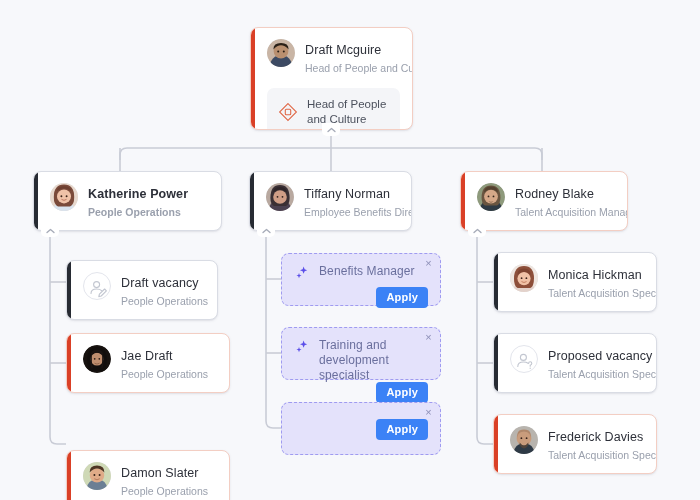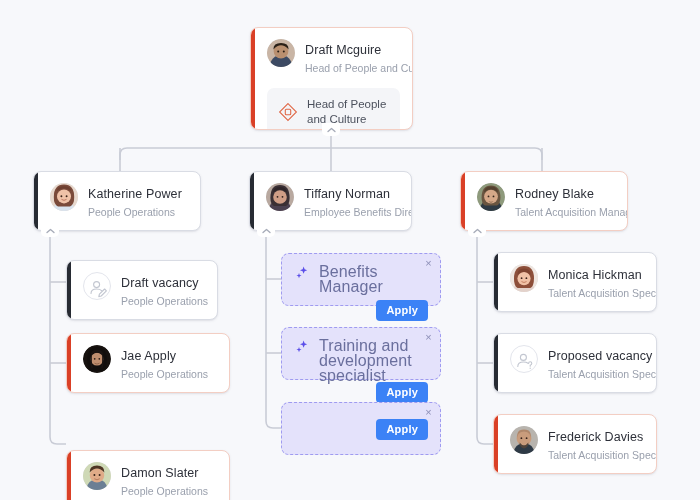--- a/index.html
+++ b/index.html
@@ -101,21 +101,21 @@
   .sugg {
     position: absolute;
     background: #e4e2fb;
     border: 1px dashed #9f9bf0;
     border-radius: 8px;
     padding: 10px 12px 8px 12px;
   }
   .sugg-head { display: flex; align-items: flex-start; gap: 9px; }
   .sugg-sparkle { flex: 0 0 16px; width: 16px; height: 16px; margin-top: 1px; }
   .sugg-title {
-    font-size: 16px;
+    font-size: 12px;
     color: #6a6f9d;
     line-height: 15px;
     letter-spacing: .1px;
   }
   .sugg-close {
     position: absolute;
     top: 4px; right: 6px;
     width: 11px; height: 11px;
     line-height: 11px;
     text-align: center;
@@ -208,21 +208,21 @@
       </span>
       <span class="tag-text">Head of People and Culture</span>
     </div>
   </div>
   <div class="toggle" style="left:322px; top:123px;">
     <svg width="9" height="6" viewBox="0 0 9 6">
       <path d="M1 4.6 L4.5 1.4 L8 4.6" fill="none" stroke="#a6abb8" stroke-width="1.3" stroke-linecap="round" stroke-linejoin="round"></path>
     </svg>
   </div>
 
-  <div class="card accent-dark" style="left:33px; top:171px; width:168px; height:60px;">
+  <div class="card accent-dark" style="left:33px; top:171px; width:189px; height:60px;font-weight:bold;">
     <span class="accent"></span>
     <div class="card-row">
       <span class="avatar">
         <svg viewBox="0 0 28 28">
           <circle cx="14" cy="14" r="14" fill="#e7d8cd"></circle>
           <circle cx="14" cy="27.5" r="10.5" fill="#d9e3ee"></circle>
           <path d="M3.8 14 Q3.8 1.4 14 1.4 Q24.2 1.4 24.2 14 Q24.2 22 20 23.5 L8 23.5 Q3.8 22 3.8 14Z" fill="#7a4a3a"></path>
           <circle cx="14" cy="13.4" r="7" fill="#efc2a8"></circle>
           <path d="M7 8 Q14 2.4 21 8 Q21 3.2 14 3.2 Q7 3.2 7 8Z" fill="#6d3f30"></path>
           <circle cx="11.4" cy="13.2" r=".95" fill="#3b2418"></circle>
@@ -322,21 +322,21 @@
           <circle cx="14" cy="14.2" r="6.4" fill="#c08e6e"></circle>
           <path d="M7.6 10.4 Q14 4.4 20.4 10.4 Q20.4 4.8 14 4.8 Q7.6 4.8 7.6 10.4Z" fill="#1a1311"></path>
           <path d="M7.6 11 Q6.6 18 8.4 23 L10 23 Q8.4 17 8.8 11Z" fill="#1a1311"></path>
           <path d="M20.4 11 Q21.4 18 19.6 23 L18 23 Q19.6 17 19.2 11Z" fill="#1a1311"></path>
           <circle cx="11.7" cy="13.8" r=".85" fill="#2b1a12"></circle>
           <circle cx="16.3" cy="13.8" r=".85" fill="#2b1a12"></circle>
           <path d="M11.8 18.4 Q14 20 16.2 18.4" fill="none" stroke="#8a5e44" stroke-width=".8" stroke-linecap="round"></path>
         </svg>
       </span>
       <span class="who">
-        <span class="name">Jae Apply</span>
+        <span class="name">Jae Draft</span>
         <span class="role">People Operations</span>
       </span>
     </div>
   </div>
 
   <div class="card accent-red" style="left:66px; top:414px; width:164px; height:60px;margin-top:36px;">
     <span class="accent"></span>
     <div class="card-row">
       <span class="avatar">
         <svg viewBox="0 0 28 28">

